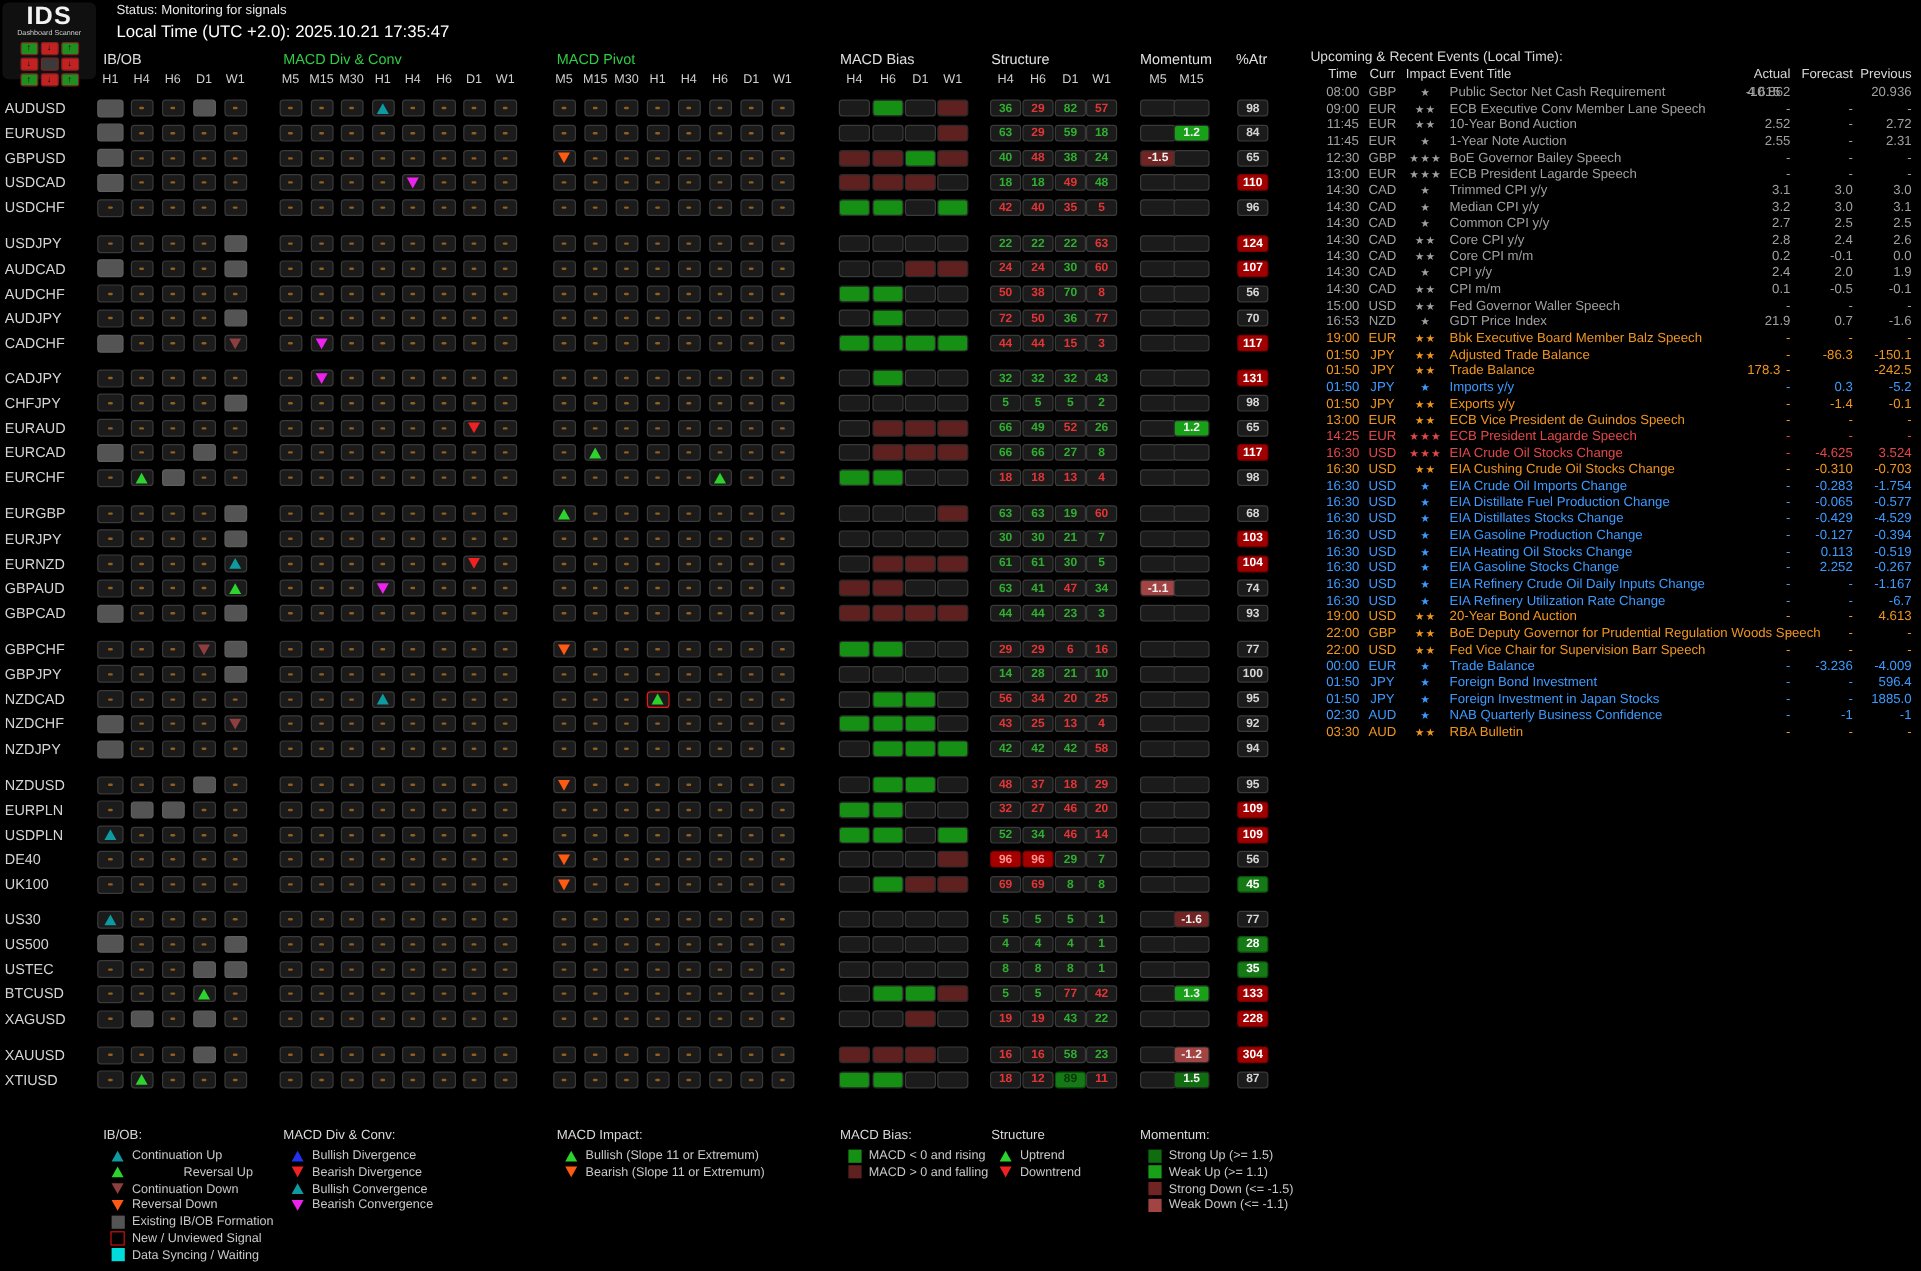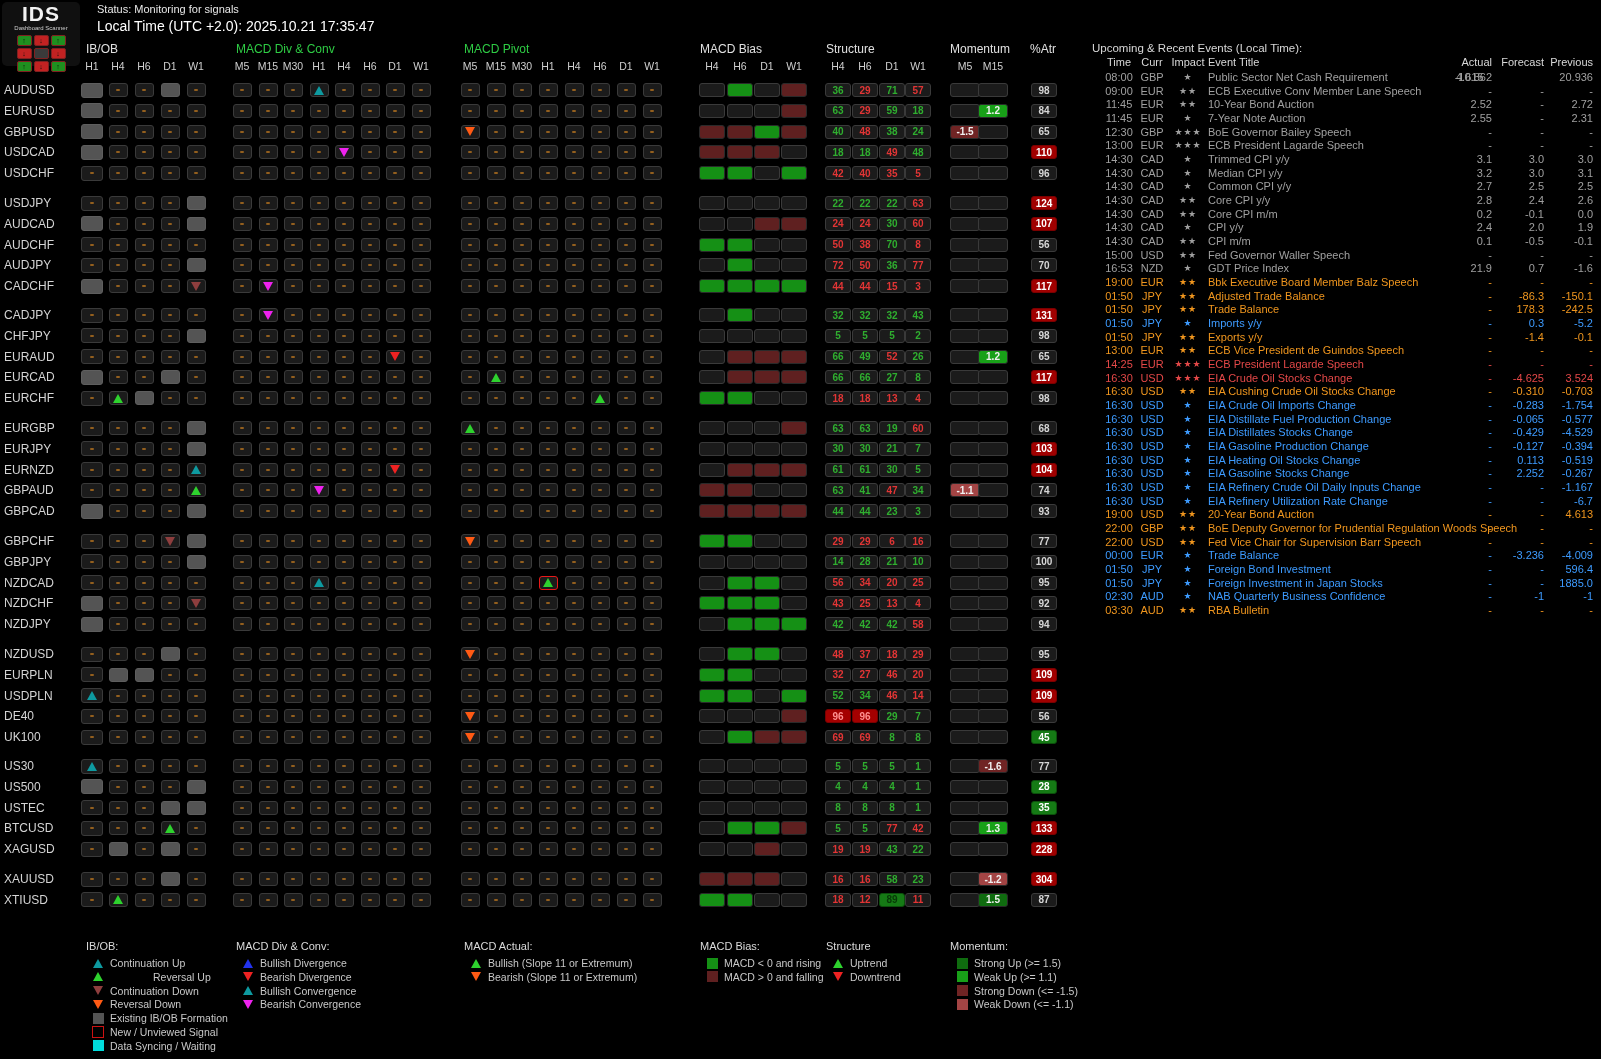--- a/index.html
+++ b/index.html
@@ -162,21 +162,21 @@
         </div>
         <div class="cell" style="left:642.5px;top:83px;width:19px;height:14px;">
           <div class="dash"></div>
         </div>
         <div class="cell" style="left: 699px; top: 83px; width: 26px; height: 14px; background: rgb(27, 27, 27);"></div>
         <div class="cell" style="left: 727px; top: 83px; width: 26px; height: 14px; background: rgb(21, 144, 21); border-color: rgb(42, 42, 42);"></div>
         <div class="cell" style="left: 754px; top: 83px; width: 26px; height: 14px; background: rgb(27, 27, 27);"></div>
         <div class="cell" style="left: 781px; top: 83px; width: 26px; height: 14px; background: rgb(95, 32, 32); border-color: rgb(42, 42, 42);"></div>
         <div class="cell val" style="left: 825px; top: 83px; width: 26px; height: 14px; color: rgb(47, 174, 47);">36</div>
         <div class="cell val" style="left: 852px; top: 83px; width: 26px; height: 14px; color: rgb(226, 53, 53);">29</div>
-        <div class="cell val" style="left: 879px; top: 83px; width: 26px; height: 14px; color: rgb(47, 174, 47);">71</div>
+        <div class="cell val" style="left: 879px; top: 83px; width: 26px; height: 14px; color: rgb(47, 174, 47);">82</div>
         <div class="cell val" style="left: 905px; top: 83px; width: 26px; height: 14px; color: rgb(226, 53, 53);">57</div>
         <div class="cell val" style="left:950px;top:83px;width:30px;height:14px;"></div>
         <div class="cell val" style="left:978px;top:83px;width:30px;height:14px;"></div>
         <div class="cell val" style="left: 1031px; top: 83px; width: 26px; height: 14px; color: rgb(214, 214, 214);">98</div>
       </div>
       <div>
         <div class="abs pair" style="left:4px;top:103.8px;">EURUSD</div>
         <div class="cell" style="left: 81px; top: 103.3px; width: 22px; height: 15px; background: rgb(84, 84, 84); border-color: rgb(94, 94, 94);"></div>
         <div class="cell" style="left:108.5px;top:103.8px;width:19px;height:14px;">
           <div class="dash"></div>
@@ -2923,21 +2923,21 @@
         <div class="abs stars" style="left:1158px;width:60px;text-align:center;top:99.34px;color:#a0a0a0;">★★</div>
         <div class="abs ev" style="left: 1208px; width: 250px; text-align: left; color: rgb(160, 160, 160); top: 98.34px;">10-Year Bond Auction</div>
         <div class="abs ev" style="left: 1400px; width: 92px; text-align: right; color: rgb(160, 160, 160); top: 98.34px;">2.52</div>
         <div class="abs ev" style="left: 1456px; width: 88px; text-align: right; color: rgb(160, 160, 160); top: 98.34px;">-</div>
         <div class="abs ev" style="left: 1505px; width: 88px; text-align: right; color: rgb(160, 160, 160); top: 98.34px;">2.72</div>
       </div>
       <div>
         <div class="abs ev" style="left: 1096px; width: 46px; text-align: center; color: rgb(160, 160, 160); top: 112.01px;">11:45</div>
         <div class="abs ev" style="left: 1134px; width: 36px; text-align: center; color: rgb(160, 160, 160); top: 112.01px;">EUR</div>
         <div class="abs stars" style="left:1158px;width:60px;text-align:center;top:113.00999999999999px;color:#a0a0a0;">★</div>
-        <div class="abs ev" style="left: 1208px; width: 250px; text-align: left; color: rgb(160, 160, 160); top: 112.01px;">7-Year Note Auction</div>
+        <div class="abs ev" style="left: 1208px; width: 250px; text-align: left; color: rgb(160, 160, 160); top: 112.01px;">1-Year Note Auction</div>
         <div class="abs ev" style="left: 1400px; width: 92px; text-align: right; color: rgb(160, 160, 160); top: 112.01px;">2.55</div>
         <div class="abs ev" style="left: 1456px; width: 88px; text-align: right; color: rgb(160, 160, 160); top: 112.01px;">-</div>
         <div class="abs ev" style="left: 1505px; width: 88px; text-align: right; color: rgb(160, 160, 160); top: 112.01px;">2.31</div>
       </div>
       <div>
         <div class="abs ev" style="left: 1096px; width: 46px; text-align: center; color: rgb(160, 160, 160); top: 125.68px;">12:30</div>
         <div class="abs ev" style="left: 1134px; width: 36px; text-align: center; color: rgb(160, 160, 160); top: 125.68px;">GBP</div>
         <div class="abs stars" style="left:1158px;width:60px;text-align:center;top:126.68px;color:#a0a0a0;">★★★</div>
         <div class="abs ev" style="left: 1208px; width: 250px; text-align: left; color: rgb(160, 160, 160); top: 125.68px;">BoE Governor Bailey Speech</div>
         <div class="abs ev" style="left: 1400px; width: 92px; text-align: right; color: rgb(160, 160, 160); top: 125.68px;">-</div>
@@ -3051,21 +3051,21 @@
         <div class="abs ev" style="left: 1400px; width: 92px; text-align: right; color: rgb(240, 150, 30); top: 289.72px;">-</div>
         <div class="abs ev" style="left: 1456px; width: 88px; text-align: right; color: rgb(240, 150, 30); top: 289.72px;">-86.3</div>
         <div class="abs ev" style="left: 1505px; width: 88px; text-align: right; color: rgb(240, 150, 30); top: 289.72px;">-150.1</div>
       </div>
       <div>
         <div class="abs ev" style="left: 1096px; width: 46px; text-align: center; color: rgb(240, 150, 30); top: 303.39px;">01:50</div>
         <div class="abs ev" style="left: 1134px; width: 36px; text-align: center; color: rgb(240, 150, 30); top: 303.39px;">JPY</div>
         <div class="abs stars" style="left:1158px;width:60px;text-align:center;top:304.39px;color:#f0961e;">★★</div>
         <div class="abs ev" style="left: 1208px; width: 250px; text-align: left; color: rgb(240, 150, 30); top: 303.39px;">Trade Balance</div>
         <div class="abs ev" style="left: 1400px; width: 92px; text-align: right; color: rgb(240, 150, 30); top: 303.39px;">-</div>
-        <div class="abs ev" style="left: 1456px; width: 88px; text-align: right; color: rgb(240, 150, 30); top: 303.39px;">178.3</div>
+        <div class="abs ev" style="left: 1456px; width: 88px; color: rgb(240, 150, 30); top: 303.39px;">178.3</div>
         <div class="abs ev" style="left: 1505px; width: 88px; text-align: right; color: rgb(240, 150, 30); top: 303.39px;">-242.5</div>
       </div>
       <div>
         <div class="abs ev" style="left: 1096px; width: 46px; text-align: center; color: rgb(61, 155, 255); top: 317.06px;">01:50</div>
         <div class="abs ev" style="left: 1134px; width: 36px; text-align: center; color: rgb(61, 155, 255); top: 317.06px;">JPY</div>
         <div class="abs stars" style="left:1158px;width:60px;text-align:center;top:318.06px;color:#3d9bff;">★</div>
         <div class="abs ev" style="left: 1208px; width: 250px; text-align: left; color: rgb(61, 155, 255); top: 317.06px;">Imports y/y</div>
         <div class="abs ev" style="left: 1400px; width: 92px; text-align: right; color: rgb(61, 155, 255); top: 317.06px;">-</div>
         <div class="abs ev" style="left: 1456px; width: 88px; text-align: right; color: rgb(61, 155, 255); top: 317.06px;">0.3</div>
         <div class="abs ev" style="left: 1505px; width: 88px; text-align: right; color: rgb(61, 155, 255); top: 317.06px;">-5.2</div>
@@ -3305,21 +3305,21 @@
         <div class="abs" style="left:242px;top:984.6px;width:12px;height:12px;display:flex;align-items:center;justify-content:center;">
           <div class="tri-up" style="border-bottom-color: rgb(14, 154, 160);"></div>
         </div>
         <div class="abs leg-lab" style="left:260px;top:984.6px;">Bullish Convergence</div>
         <div class="abs" style="left:242px;top:998.4px;width:12px;height:12px;display:flex;align-items:center;justify-content:center;">
           <div class="tri-dn" style="border-top-color: rgb(238, 34, 238);"></div>
         </div>
         <div class="abs leg-lab" style="left:260px;top:998.4px;">Bearish Convergence</div>
       </div>
       <div>
-        <div class="abs leg-title" style="left:464px;top:940px;">MACD Actual:</div>
+        <div class="abs leg-title" style="left:464px;top:940px;">MACD Impact:</div>
         <div class="abs" style="left:470px;top:957px;width:12px;height:12px;display:flex;align-items:center;justify-content:center;">
           <div class="tri-up" style="border-bottom-color: rgb(46, 210, 46);"></div>
         </div>
         <div class="abs leg-lab" style="left:488px;top:957px;">Bullish (Slope 11 or Extremum)</div>
         <div class="abs" style="left:470px;top:970.8px;width:12px;height:12px;display:flex;align-items:center;justify-content:center;">
           <div class="tri-dn" style="border-top-color: rgb(255, 90, 20);"></div>
         </div>
         <div class="abs leg-lab" style="left:488px;top:970.8px;">Bearish (Slope 11 or Extremum)</div>
       </div>
       <div>

